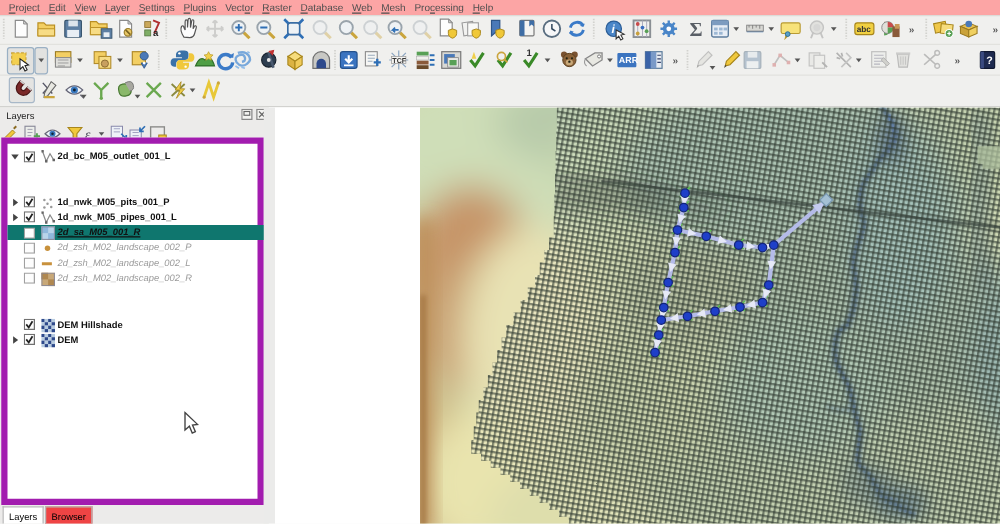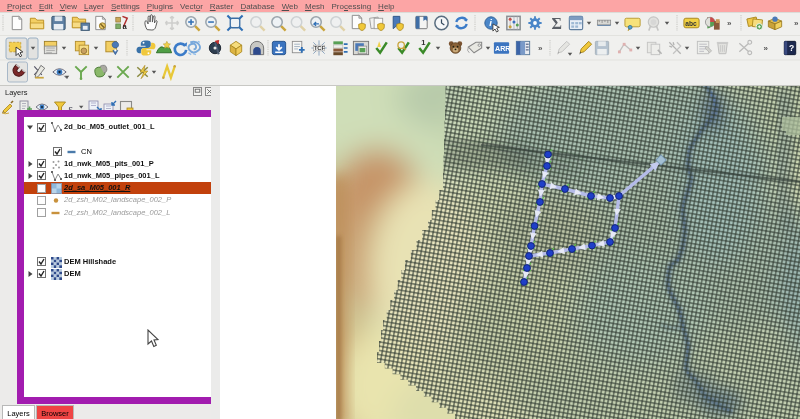--- a/index.html
+++ b/index.html
@@ -4,23 +4,23 @@
 <style>
 * { margin:0; padding:0; box-sizing:border-box; }
 html,body { width:800px; height:419px; overflow:hidden; }
 body { font-family:"Liberation Sans", sans-serif; background:#f0f0ee; position:relative; }
 #menubar { position:absolute; left:0; top:0; width:800px; height:12px; background:#fca5a5; font-size:8px; color:#4f4f4f; white-space:nowrap; }
 #menubar span { display:inline-block; padding:2px 3.5px 0 3.5px; }
 #menubar u { text-decoration-thickness:0.5px; text-underline-offset:1px; }
 #tb { position:absolute; left:0; top:12px; }
 #panel { position:absolute; left:0; top:86px; width:220px; height:333px; background:#ecebea; }
 #ptitle { position:absolute; left:5px; top:2px; font-size:7.5px; color:#222; }
-#ptree { position:absolute; left:17px; top:24px; width:210px; height:294px; background:#fff; border:7px solid #a21caf; font-size:7.5px; }
+#ptree { position:absolute; left:1px; top:24px; width:210px; height:294px; background:#fff; border:5px solid #a21caf; font-size:7.5px; }
 .row { position:absolute; left:0; width:208px; height:12px; line-height:12px; white-space:nowrap; }
-.sel { background:#c2410c;text-decoration:underline; }
+.sel { background:#0f766e;text-decoration:underline; }
 .b { font-weight:bold; color:#111; }
 .g { color:#9a9a9a; font-style:italic; }
 .lic { position:absolute; top:2px; width:9px; height:9px; }
 .txt { position:absolute; top:0; }
 #tabs { position:absolute; left:0; top:318px; width:215px; height:15px; }
 .tab { position:absolute; top:1px; height:14px; font-size:7.5px; text-align:center; padding-top:3px; }
 #map { position:absolute; left:215px; top:86px; width:585px; height:333px; background:#fff; }
 </style>
 </head>
 <body>
@@ -504,30 +504,20 @@
           <path d="M2,4.5 l2,2.5 3,-5" stroke="#222" stroke-width="1.4" fill="none"></path>
         </svg>
         <svg class="lic" style="left:27px;top:1px;width:11px;height:11px">
           <path d="M1,1 L4,9 L7,3 L10,8" stroke="#8a8a8a" stroke-width="1" fill="none"></path>
           <rect x="0" y="0" width="2" height="2" fill="#666"></rect>
           <rect x="3" y="8" width="2" height="2" fill="#666"></rect>
           <rect x="9" y="7" width="2" height="2" fill="#666"></rect>
         </svg>
         <span class="txt b" style="left:40px">2d_bc_M05_outlet_001_L</span>
       </div>
-      <div class="row " style="top:28.5px">
-        <svg class="lic" style="left:29px;top:1.5px;width:9px;height:9px">
-          <rect x="0.5" y="0.5" width="8" height="8" fill="#fdfdfd" stroke="#707070"></rect>
-          <path d="M2,4.5 l2,2.5 3,-5" stroke="#222" stroke-width="1.4" fill="none"></path>
-        </svg>
-        <svg class="lic" style="left:42px;top:2px;width:12px;height:8px">
-          <path d="M1.5,4 h8" stroke="#4a7aaa" stroke-width="2.4"></path>
-        </svg>
-        <span class="txt" style="left:57px">CN</span>
-      </div>
       <div class="row " style="top:40.7px">
         <svg class="lic" style="left:2px;top:2px;width:8px;height:8px">
           <path d="M2.5,1 v6 l4,-3 z" fill="#444"></path>
         </svg>
         <svg class="lic" style="left:13px;top:1.5px;width:9px;height:9px">
           <rect x="0.5" y="0.5" width="8" height="8" fill="#fdfdfd" stroke="#707070"></rect>
           <path d="M2,4.5 l2,2.5 3,-5" stroke="#222" stroke-width="1.4" fill="none"></path>
         </svg>
         <svg class="lic" style="left:27px;top:1px;width:11px;height:11px">
           <g fill="#999">
@@ -578,20 +568,32 @@
         <span class="txt g" style="left:40px">2d_zsh_M02_landscape_002_P</span>
       </div>
       <div class="row " style="top:89.6px">
         <svg class="lic" style="left:13px;top:1.5px;width:9px;height:9px">
           <rect x="0.5" y="0.5" width="8" height="8" fill="#fdfdfd" stroke="#a0a0a0"></rect>
         </svg>
         <svg class="lic" style="left:26px;top:2px;width:12px;height:8px">
           <path d="M1.5,4 h8" stroke="#c8913c" stroke-width="2.4"></path>
         </svg>
         <span class="txt g" style="left:40px">2d_zsh_M02_landscape_002_L</span>
+      </div>
+      <div class="row " style="top:101.8px">
+        <svg class="lic" style="left:13px;top:1.5px;width:9px;height:9px">
+          <rect x="0.5" y="0.5" width="8" height="8" fill="#fdfdfd" stroke="#a0a0a0"></rect>
+        </svg>
+        <svg class="lic" style="left:27px;top:1px;width:11px;height:11px">
+          <rect width="11" height="11" fill="#c8a878"></rect>
+          <rect x="0" y="0" width="5.5" height="5.5" fill="#b08850"></rect>
+          <rect x="5.5" y="5.5" width="5.5" height="5.5" fill="#b08850"></rect>
+          <rect x="0.5" y="0.5" width="10" height="10" fill="none" stroke="#889" stroke-width="0.8"></rect>
+        </svg>
+        <span class="txt g" style="left:40px">2d_zsh_M02_landscape_002_R</span>
       </div>
       <div class="row " style="top:150.8px">
         <svg class="lic" style="left:2px;top:2px;width:8px;height:8px">
           <path d="M2.5,1 v6 l4,-3 z" fill="#444"></path>
         </svg>
         <svg class="lic" style="left:13px;top:1.5px;width:9px;height:9px">
           <rect x="0.5" y="0.5" width="8" height="8" fill="#fdfdfd" stroke="#707070"></rect>
           <path d="M2,4.5 l2,2.5 3,-5" stroke="#222" stroke-width="1.4" fill="none"></path>
         </svg>
         <svg class="lic" style="left:27px;top:1px;width:11px;height:11px">

